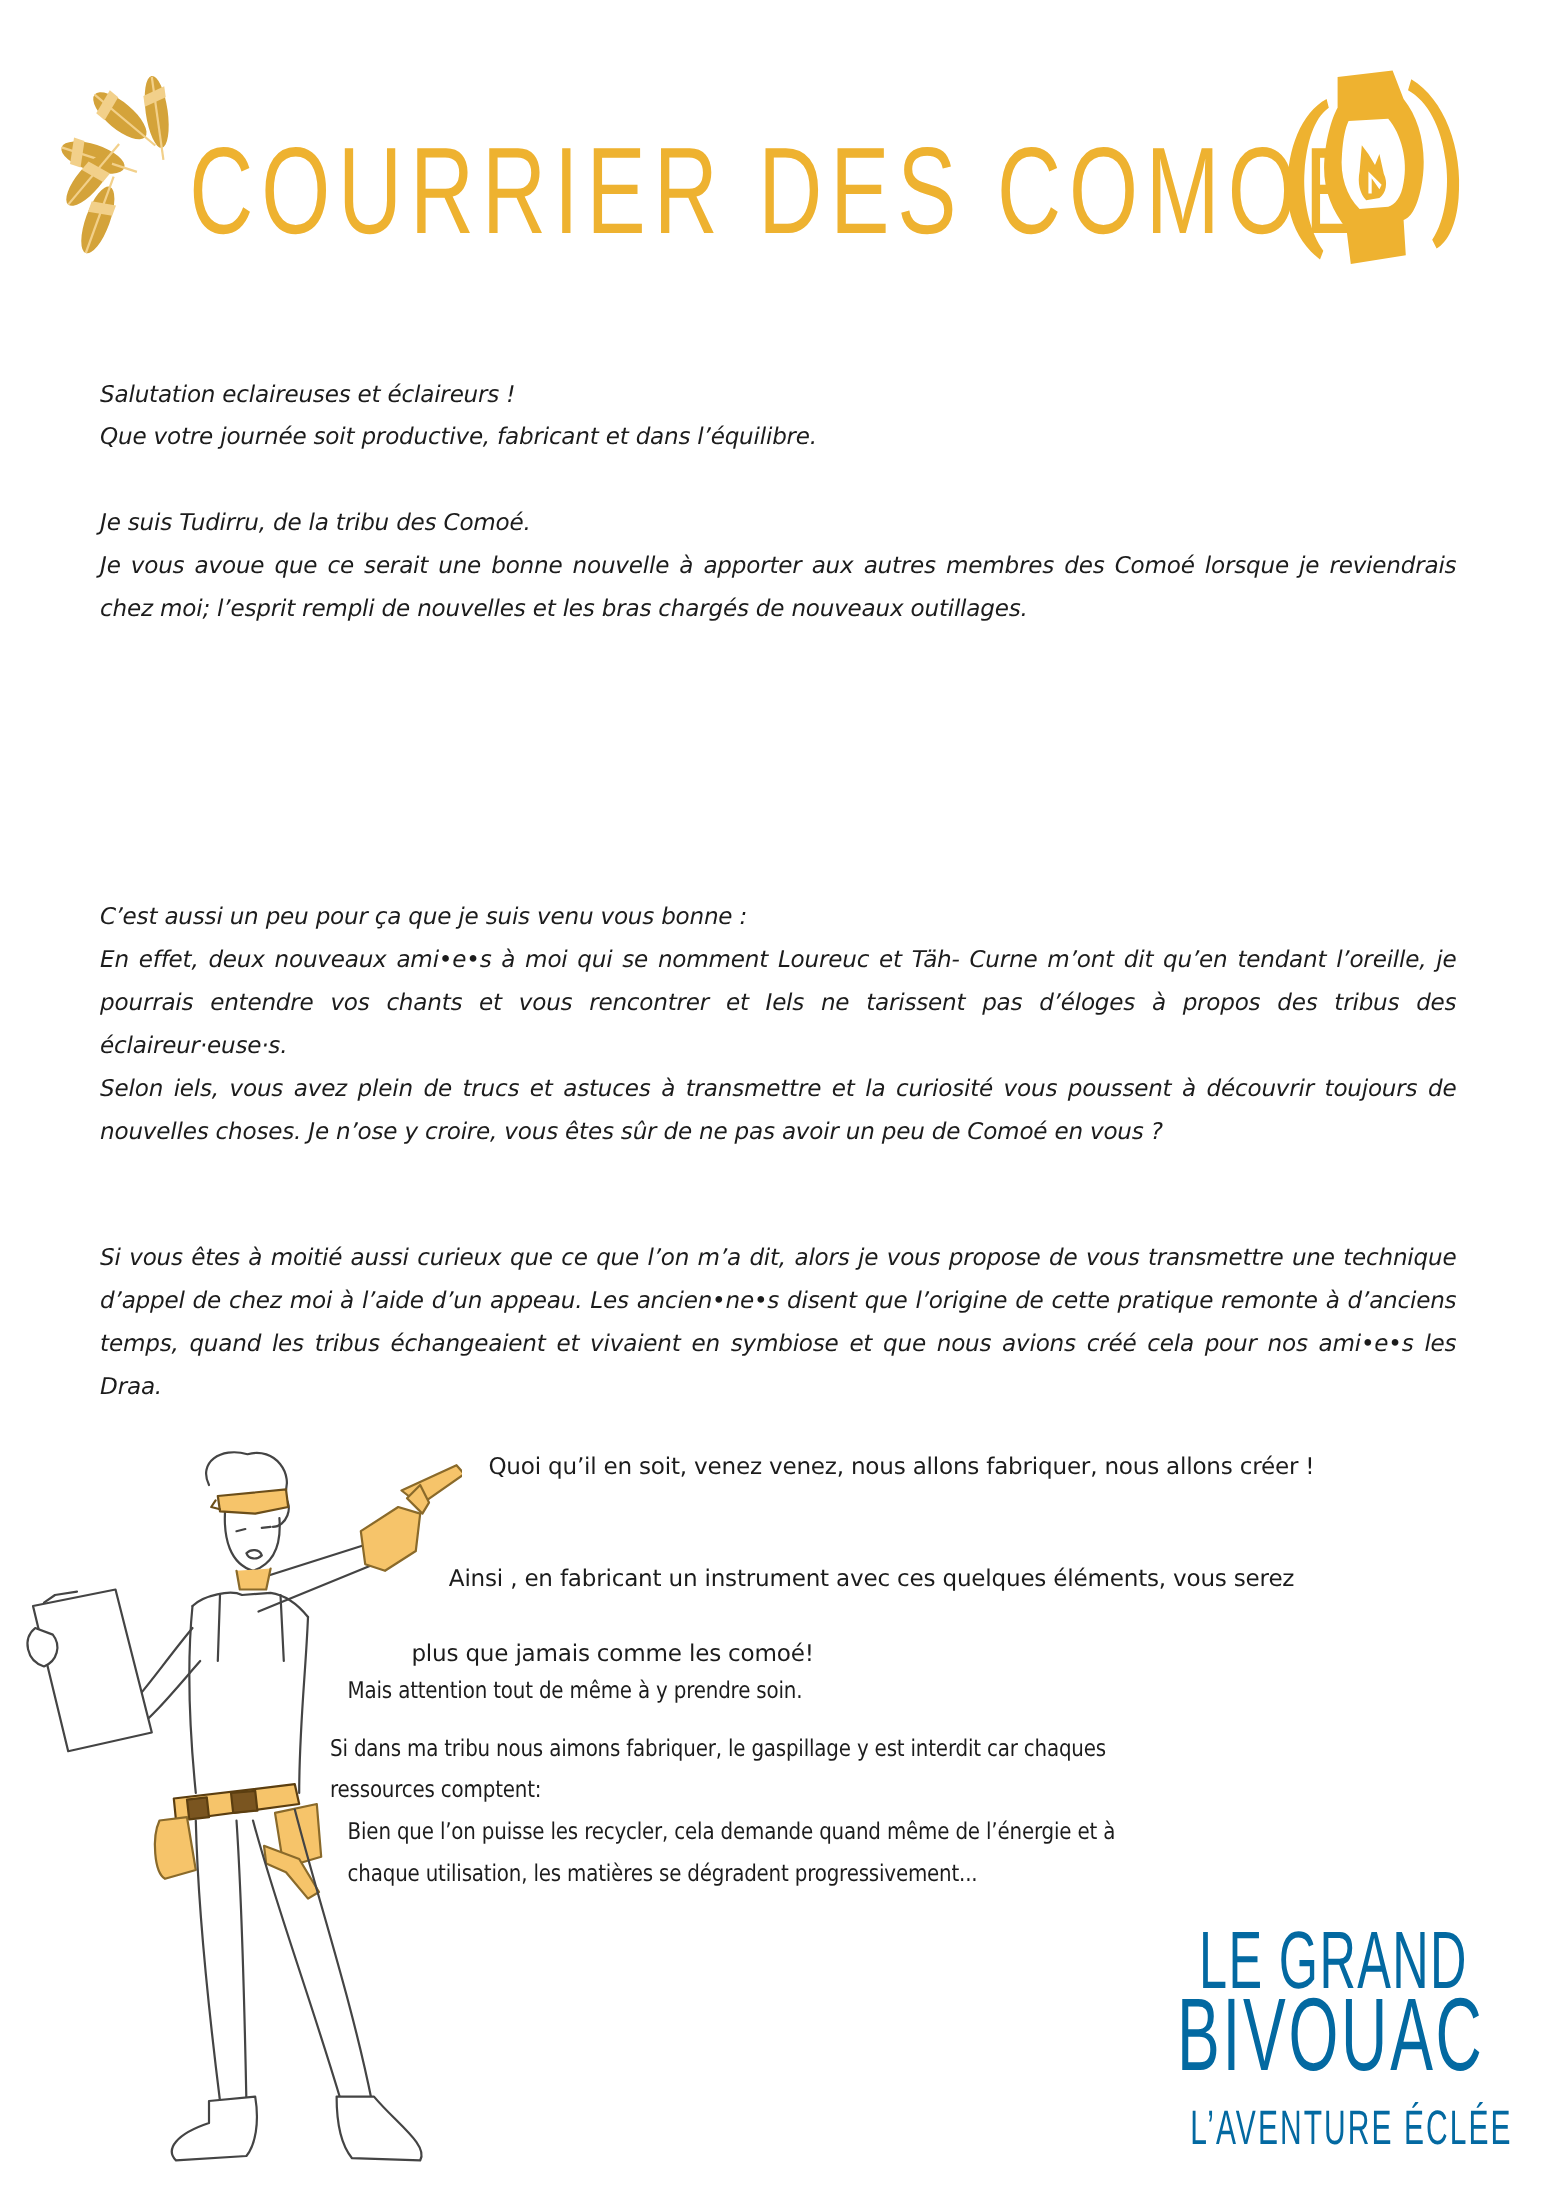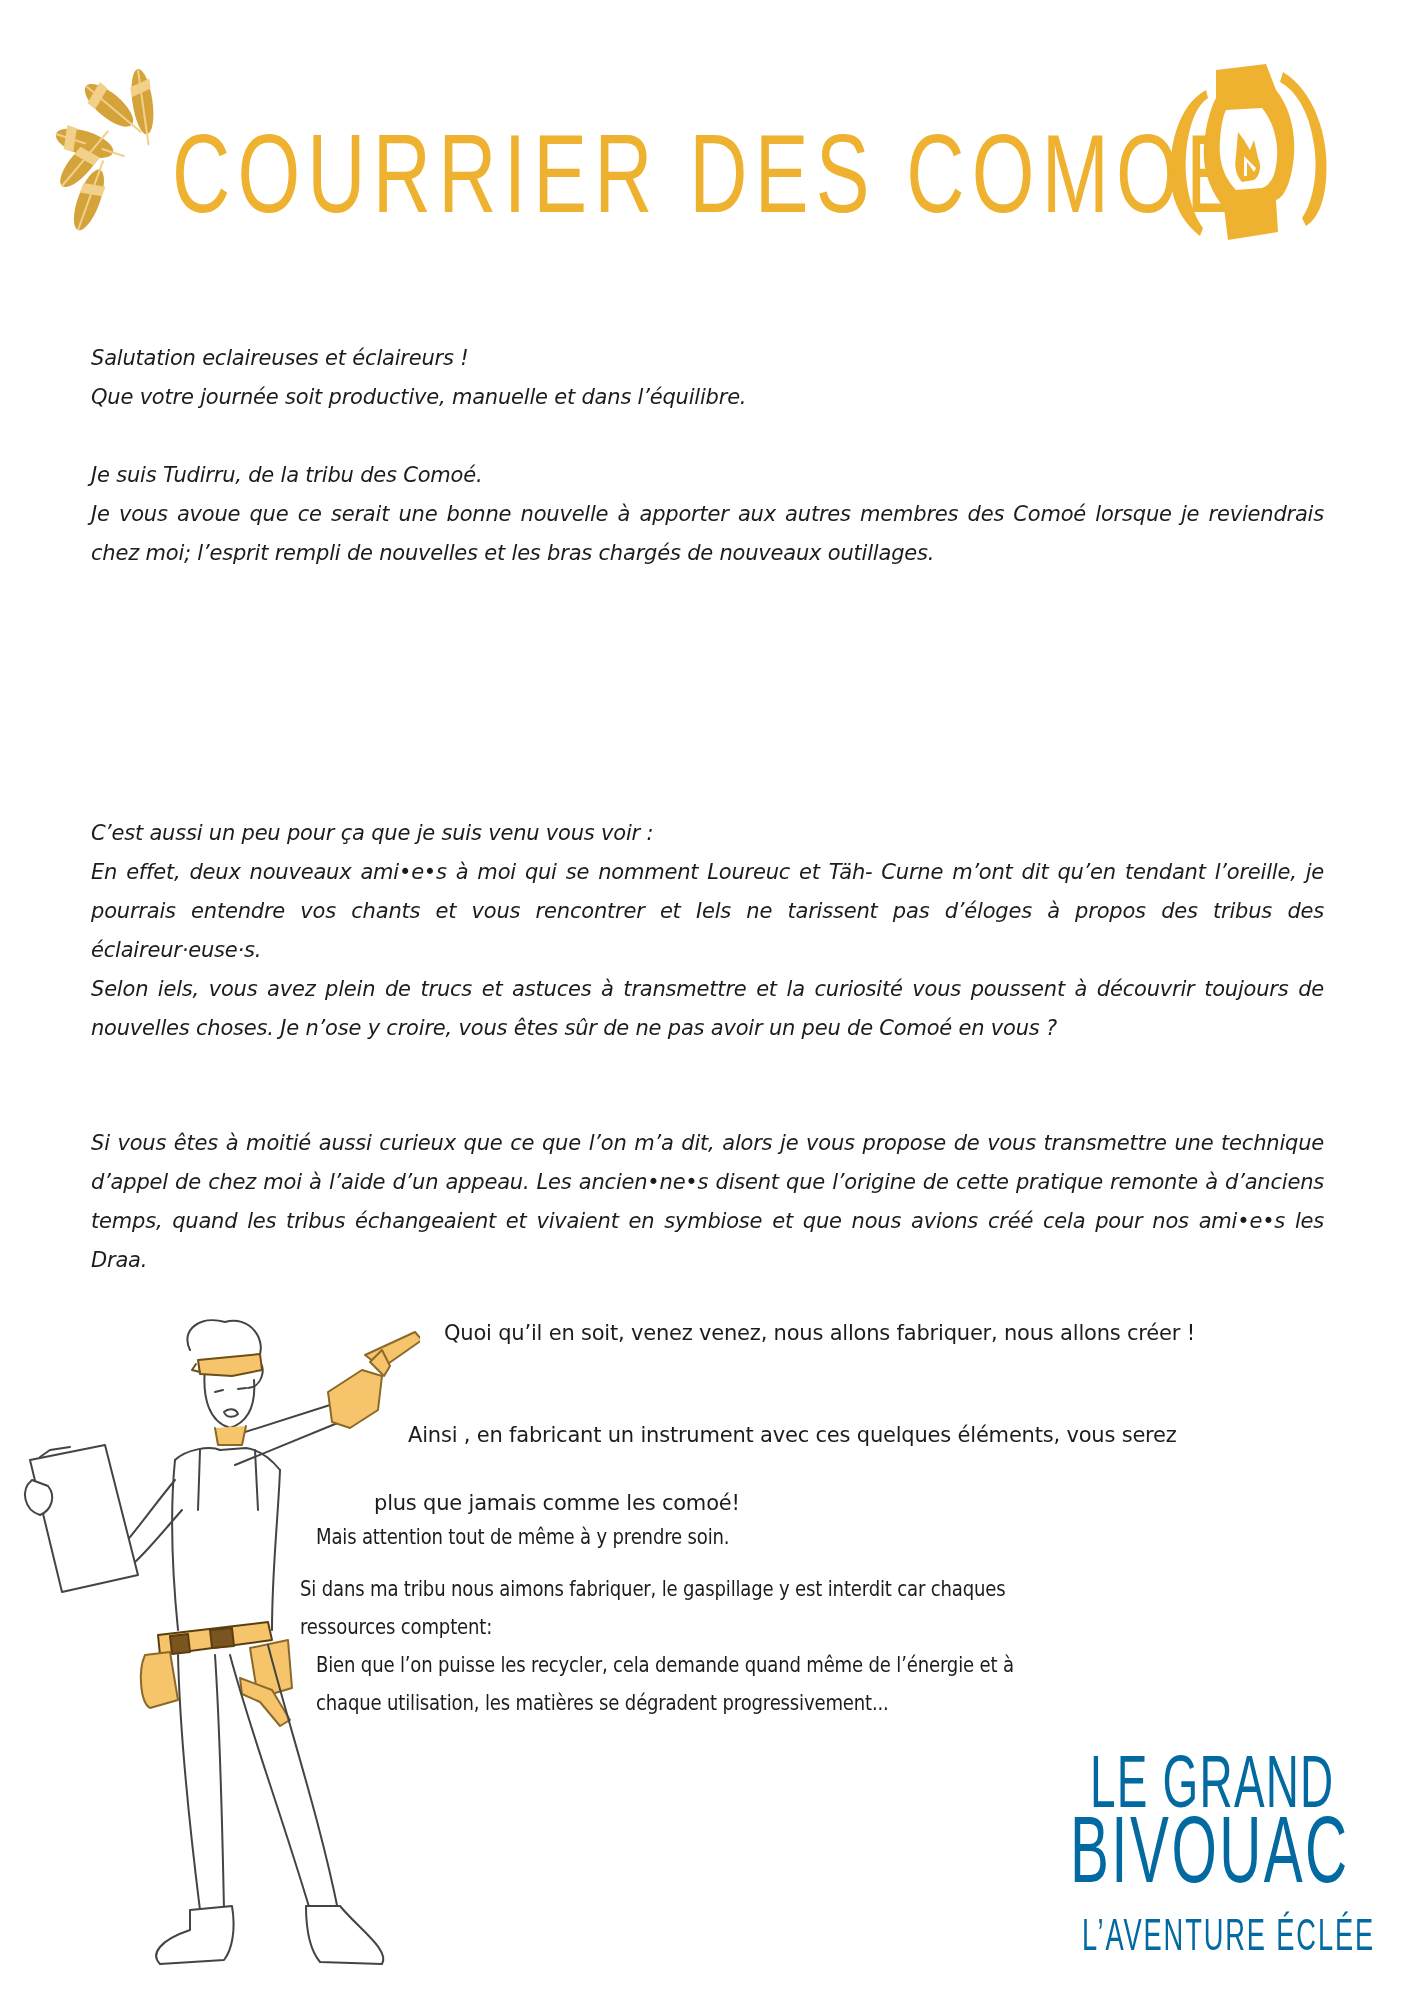--- a/index.html
+++ b/index.html
@@ -94,30 +94,30 @@
 
     <path d="M68 50 L 104 48 C 116 62 122 86 118 106 C 116 120 110 126 104 128 L 78 130 C 66 118 60 100 62 80 C 63 66 65 56 68 50 Z" fill="#ffffff"></path>
 
     <path d="M80 72 L 86 80 L 92 90 L 96 80 L 100 98 C 104 106 102 116 96 120 L 84 122 C 78 116 76 106 78 96 Z" fill="#EEB230"></path>
     <path d="M86 96 L 86 116 L 89 116 L 89 102 L 96 112 L 98 108 Z" fill="#ffffff"></path>
   </svg>
 </div>
 
 <div class="para text" style="top:339px;">
   <p>Salutation eclaireuses et éclaireurs !</p>
-  <p>Que votre journée soit productive, manuelle et dans l’équilibre.</p>
+  <p>Que votre journée soit productive, fabricant et dans l’équilibre.</p>
 </div>
 
 <div class="para text" style="top:456px;">
   <p>Je suis Tudirru, de la tribu des Comoé.</p>
   <p>Je vous avoue que ce serait une bonne nouvelle à apporter aux autres membres des Comoé lorsque je reviendrais chez moi; l’esprit rempli de nouvelles et les bras chargés de nouveaux outillages.</p>
 </div>
 
 <div class="para text" style="top:814px;">
-  <p>C’est aussi un peu pour ça que je suis venu vous voir :</p>
+  <p>C’est aussi un peu pour ça que je suis venu vous bonne :</p>
   <p>En effet, deux nouveaux ami•e•s à moi qui se nomment Loureuc et Täh- Curne m’ont dit qu’en tendant l’oreille, je pourrais entendre vos chants et vous rencontrer et Iels ne tarissent pas d’éloges à propos des tribus des éclaireur·euse·s.</p>
   <p>Selon iels, vous avez plein de trucs et astuces à transmettre et la curiosité vous poussent à découvrir toujours de nouvelles choses. Je n’ose y croire, vous êtes sûr de ne pas avoir un peu de Comoé en vous ?</p>
 </div>
 
 <div class="para text" style="top:1124px;">
   <p>Si vous êtes à moitié aussi curieux que ce que l’on m’a dit, alors je vous propose de vous transmettre une technique d’appel de chez moi à l’aide d’un appeau. Les ancien•ne•s disent que l’origine de cette pratique remonte à d’anciens temps, quand les tribus échangeaient et vivaient en symbiose et que nous avions créé cela pour nos ami•e•s les Draa.</p>
 </div>
 
 <div class="free text" style="left:444px; top:1314px;">Quoi qu’il en soit, venez venez, nous allons fabriquer, nous allons créer !</div>
 

